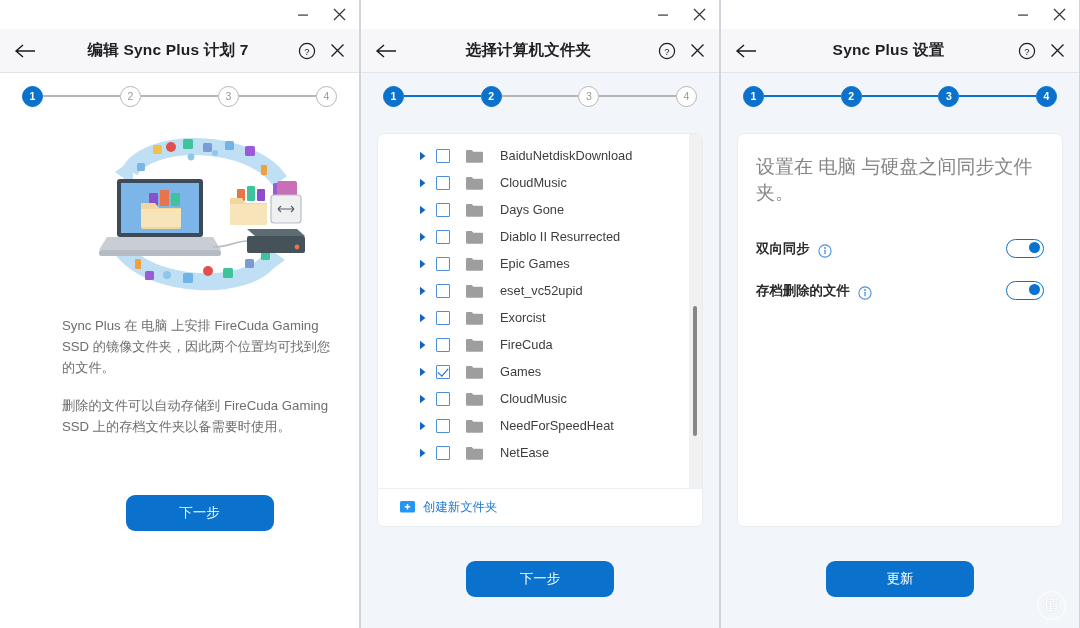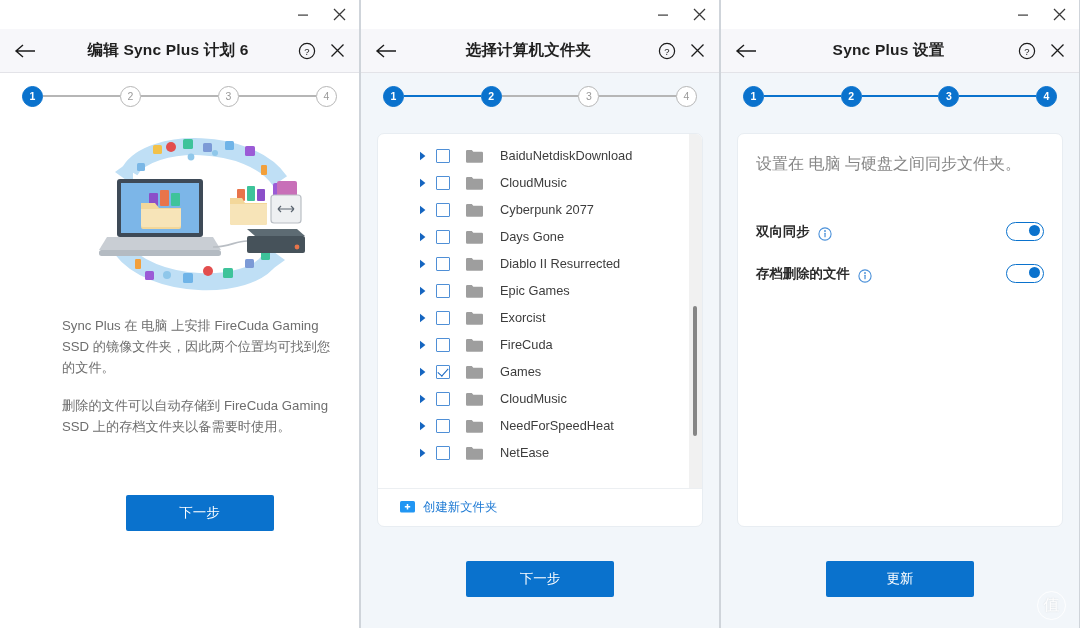--- a/index.html
+++ b/index.html
@@ -78,21 +78,21 @@
   .illus { height: 190px; display:flex; align-items:center; justify-content:center; }
   .p1text { padding: 6px 22px 0 22px; }
   .p1text p {
     font-size: 13.2px; color: #6e6e6e; line-height: 21px; margin-bottom: 17px;
   }
   .p1foot { flex: 1; display: flex; align-items: flex-start; justify-content: center; padding-top: 41px; }
 
   
   .btn-primary {
     background: #0a72cd; color: #fff;
-    border: none; border-radius: 2px;
+    border: none; border-radius: 9px;
     font-size: 13.5px;
     font-family: "Liberation Sans", "DejaVu Sans", sans-serif;
     cursor: pointer;
     height: 36px;
   }
   .btn-w1 { width: 148px; }
   .btn-w2 { width: 148px; }
   .btn-w3 { width: 148px; }
 
   
@@ -144,21 +144,21 @@
   }
 
   .card-foot {
     height: 38px; flex: 0 0 38px;
     border-top: 1px solid #eceff2;
     display: flex; align-items: center; padding-left: 22px; gap: 8px;
   }
   .newfolder-label { font-size: 12.4px; color: #1e7ad4; cursor: pointer; }
 
   
-  .set-desc { font-size: 16px; color: #868686; margin-bottom: 32px; }
+  .set-desc { font-size: 19px; color: #868686; margin-bottom: 18px; }
   .set-row { display: flex; align-items: flex-end; height: 34px; margin-bottom: 8px; font-weight: bold; }
   .set-label { font-size: 13.4px; color: #2b2b2b; }
   .infoi { margin-left: 8px; display: flex; align-items: center; }
   .toggle {
     margin-left: auto;
     width: 38px; height: 19px; border-radius: 10px;
     border: 1.4px solid #0a72cd; background: #ffffff;
     position: relative; cursor: pointer;
   }
   .toggle .knob {
@@ -209,21 +209,21 @@
           </svg>
       </div>
     </div>
 
     <div class="header">
       <div class="hdr-back">
         <svg width="22" height="16" viewBox="0 0 22 16">
             <path d="M9 2 L2 8 L9 14 M2 8 L21 8" stroke="#1b1b1b" stroke-width="1.4" fill="none"></path>
           </svg>
       </div>
-      <div class="hdr-title">编辑 Sync Plus 计划 6</div>
+      <div class="hdr-title">编辑 Sync Plus 计划 7</div>
       <div class="hdr-right">
         <div class="hdr-icon">
           <svg width="18" height="18" viewBox="0 0 18 18">
               <circle cx="9" cy="9" r="7.6" stroke="#1b1b1b" stroke-width="1.2" fill="none"></circle>
               <text x="9" y="12.8" text-anchor="middle" font-size="9.5" fill="#1b1b1b" font-family="Liberation Sans, sans-serif">?</text>
             </svg>
         </div>
         <div class="hdr-icon">
           <svg width="15" height="15" viewBox="0 0 15 15">
               <path d="M1.5 1.5 L13.5 13.5 M13.5 1.5 L1.5 13.5" stroke="#1b1b1b" stroke-width="1.3" fill="none"></path>
@@ -405,32 +405,20 @@
               <div class="folderrow">
                 <span class="caret">
                   <svg width="8" height="10" viewBox="0 0 8 10">
                     <path d="M1 0.8 L6.4 5 L1 9.2 Z" fill="#1565c0"></path>
                   </svg>
                 </span>
                 <span class="cbox"></span>
                 <span class="fico"><svg width="17" height="14" viewBox="0 0 17 14">
                     <path d="M0 2.2 a1.2 1.2 0 0 1 1.2 -1.2 h4.6 l1.5 1.8 h8.5 a1.2 1.2 0 0 1 1.2 1.2 v8.6 a1.2 1.2 0 0 1 -1.2 1.2 h-14.6 a1.2 1.2 0 0 1 -1.2 -1.2 z" fill="#9e9e9e"></path>
                   </svg></span>
-                <span class="fname">Cyberpunk 2077</span>
-              </div>
-              <div class="folderrow">
-                <span class="caret">
-                  <svg width="8" height="10" viewBox="0 0 8 10">
-                    <path d="M1 0.8 L6.4 5 L1 9.2 Z" fill="#1565c0"></path>
-                  </svg>
-                </span>
-                <span class="cbox"></span>
-                <span class="fico"><svg width="17" height="14" viewBox="0 0 17 14">
-                    <path d="M0 2.2 a1.2 1.2 0 0 1 1.2 -1.2 h4.6 l1.5 1.8 h8.5 a1.2 1.2 0 0 1 1.2 1.2 v8.6 a1.2 1.2 0 0 1 -1.2 1.2 h-14.6 a1.2 1.2 0 0 1 -1.2 -1.2 z" fill="#9e9e9e"></path>
-                  </svg></span>
                 <span class="fname">Days Gone</span>
               </div>
               <div class="folderrow">
                 <span class="caret">
                   <svg width="8" height="10" viewBox="0 0 8 10">
                     <path d="M1 0.8 L6.4 5 L1 9.2 Z" fill="#1565c0"></path>
                   </svg>
                 </span>
                 <span class="cbox"></span>
                 <span class="fico"><svg width="17" height="14" viewBox="0 0 17 14">
@@ -442,20 +430,32 @@
                 <span class="caret">
                   <svg width="8" height="10" viewBox="0 0 8 10">
                     <path d="M1 0.8 L6.4 5 L1 9.2 Z" fill="#1565c0"></path>
                   </svg>
                 </span>
                 <span class="cbox"></span>
                 <span class="fico"><svg width="17" height="14" viewBox="0 0 17 14">
                     <path d="M0 2.2 a1.2 1.2 0 0 1 1.2 -1.2 h4.6 l1.5 1.8 h8.5 a1.2 1.2 0 0 1 1.2 1.2 v8.6 a1.2 1.2 0 0 1 -1.2 1.2 h-14.6 a1.2 1.2 0 0 1 -1.2 -1.2 z" fill="#9e9e9e"></path>
                   </svg></span>
                 <span class="fname">Epic Games</span>
+              </div>
+              <div class="folderrow">
+                <span class="caret">
+                  <svg width="8" height="10" viewBox="0 0 8 10">
+                    <path d="M1 0.8 L6.4 5 L1 9.2 Z" fill="#1565c0"></path>
+                  </svg>
+                </span>
+                <span class="cbox"></span>
+                <span class="fico"><svg width="17" height="14" viewBox="0 0 17 14">
+                    <path d="M0 2.2 a1.2 1.2 0 0 1 1.2 -1.2 h4.6 l1.5 1.8 h8.5 a1.2 1.2 0 0 1 1.2 1.2 v8.6 a1.2 1.2 0 0 1 -1.2 1.2 h-14.6 a1.2 1.2 0 0 1 -1.2 -1.2 z" fill="#9e9e9e"></path>
+                  </svg></span>
+                <span class="fname">eset_vc52upid</span>
               </div>
               <div class="folderrow">
                 <span class="caret">
                   <svg width="8" height="10" viewBox="0 0 8 10">
                     <path d="M1 0.8 L6.4 5 L1 9.2 Z" fill="#1565c0"></path>
                   </svg>
                 </span>
                 <span class="cbox"></span>
                 <span class="fico"><svg width="17" height="14" viewBox="0 0 17 14">
                     <path d="M0 2.2 a1.2 1.2 0 0 1 1.2 -1.2 h4.6 l1.5 1.8 h8.5 a1.2 1.2 0 0 1 1.2 1.2 v8.6 a1.2 1.2 0 0 1 -1.2 1.2 h-14.6 a1.2 1.2 0 0 1 -1.2 -1.2 z" fill="#9e9e9e"></path>

